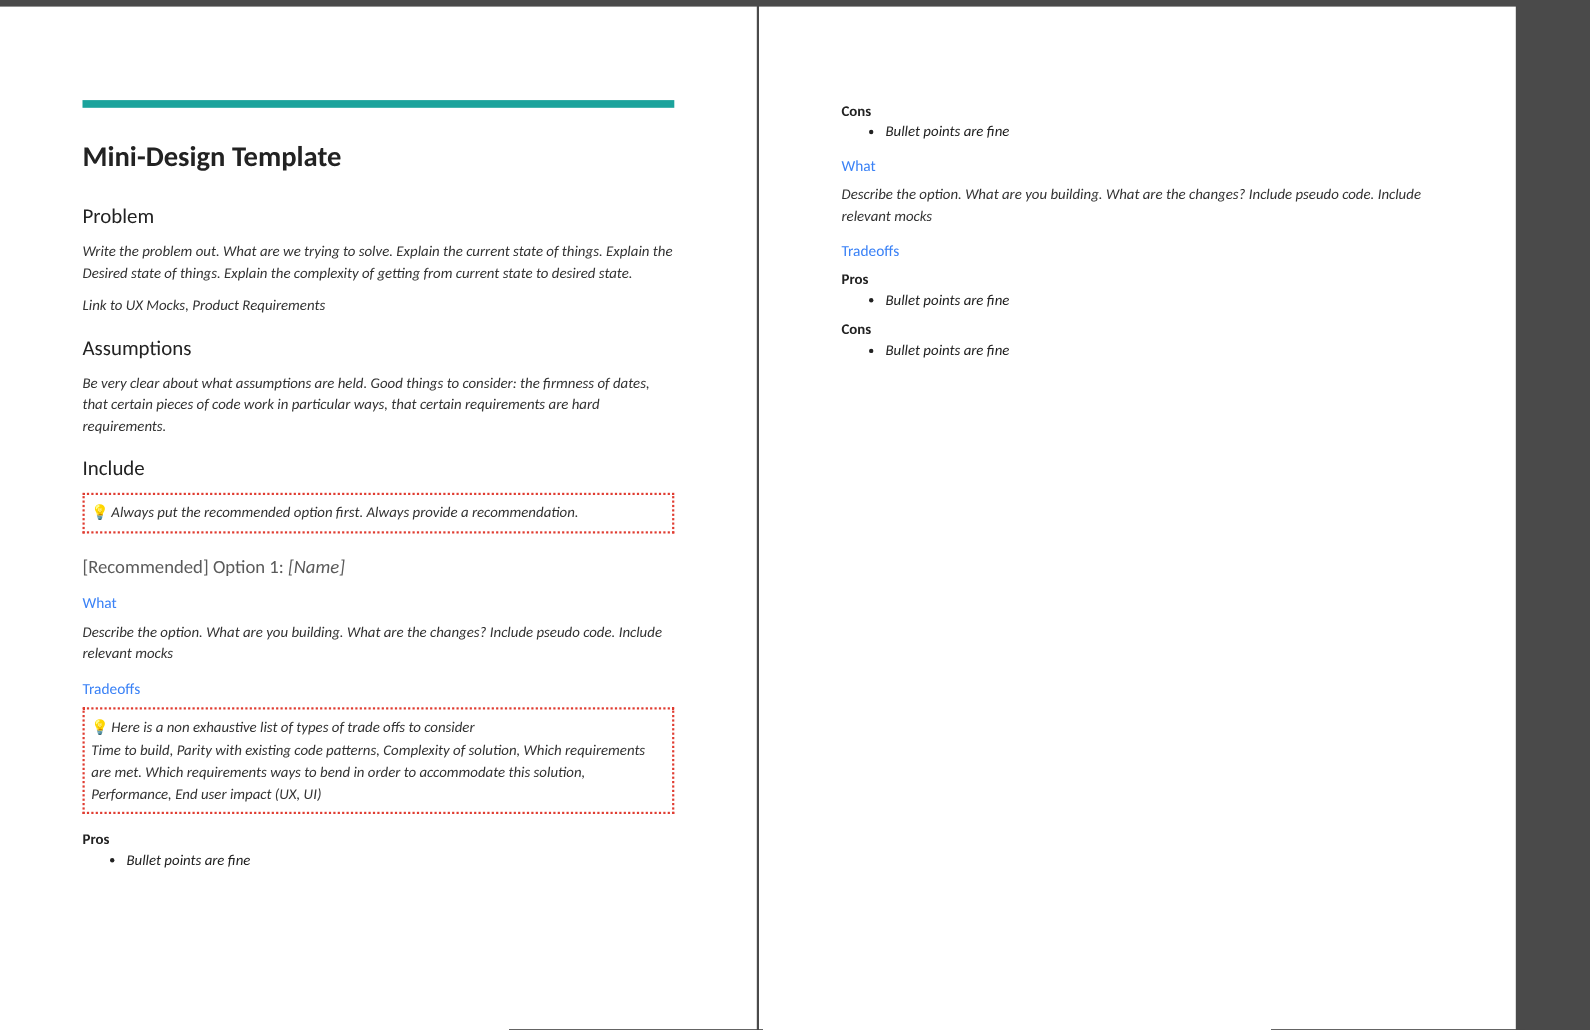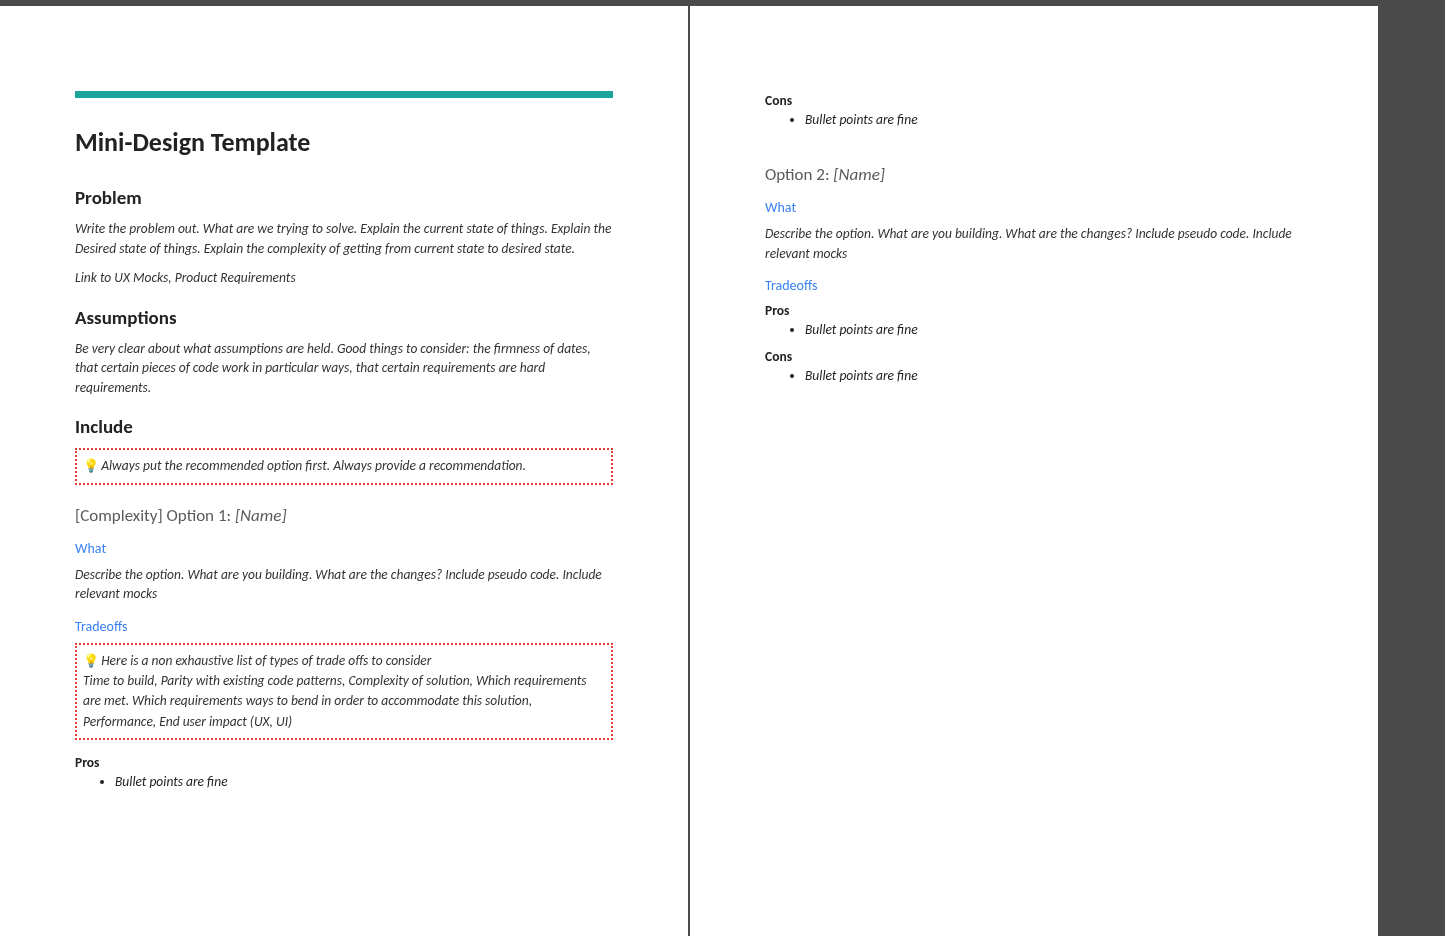--- a/index.html
+++ b/index.html
@@ -38,21 +38,21 @@
     margin-bottom: 28px;
   }
   h1.title {
     font-size: 26px;
     font-weight: 700;
     color: #222;
     margin: 0 0 28px 0;
   }
   h2.section {
     font-size: 19px;
-    font-weight: 700;
+    font-weight: 400;
     color: #222;
     margin: 18px 0 10px 0;
   }
   h3.subhead {
     font-size: 17px;
     font-weight: 400;
     color: #5a5a5a;
     margin: 20px 0 10px 0;
   }
   h4.subsubhead {
@@ -120,21 +120,21 @@
 
     <h2 class="section">Assumptions</h2>
     <p class="body">Be very clear about what assumptions are held. Good things to consider: the firmness of dates, that certain pieces of code work in particular ways, that certain requirements are hard requirements.</p>
 
     <h2 class="section">Include</h2>
     <div class="callout">
       <p><span class="bulb">💡</span><span>Always put the recommended option first. Always provide a recommendation.</span></p>
     </div>
 
     <h3 class="subhead">
-      <span>[Complexity] Option 1: </span><span class="option-name">[Name]</span>
+      <span>[Recommended] Option 1: </span><span class="option-name">[Name]</span>
     </h3>
 
     <h4 class="subsubhead">What</h4>
     <p class="body">Describe the option. What are you building. What are the changes? Include pseudo code. Include relevant mocks</p>
 
     <h4 class="subsubhead">Tradeoffs</h4>
     <div class="callout">
       <p><span class="bulb">💡</span><span>Here is a non exhaustive list of types of trade offs to consider</span></p>
       <p>Time to build, Parity with existing code patterns, Complexity of solution, Which requirements are met. Which requirements ways to bend in order to accommodate this solution, Performance, End user impact (UX, UI)</p>
     </div>
@@ -145,23 +145,20 @@
     </ul>
   </div>
 
   <div class="page right">
 
     <div class="proscons-label">Cons</div>
     <ul class="bullets">
       <li>Bullet points are fine</li>
     </ul>
 
-    <h3 class="subhead" style="margin-top:36px;">
-      <span>Option 2: </span><span class="option-name">[Name]</span>
-    </h3>
 
     <h4 class="subsubhead">What</h4>
     <p class="body">Describe the option. What are you building. What are the changes? Include pseudo code. Include relevant mocks</p>
 
     <h4 class="subsubhead">Tradeoffs</h4>
 
     <div class="proscons-label">Pros</div>
     <ul class="bullets">
       <li>Bullet points are fine</li>
     </ul>

